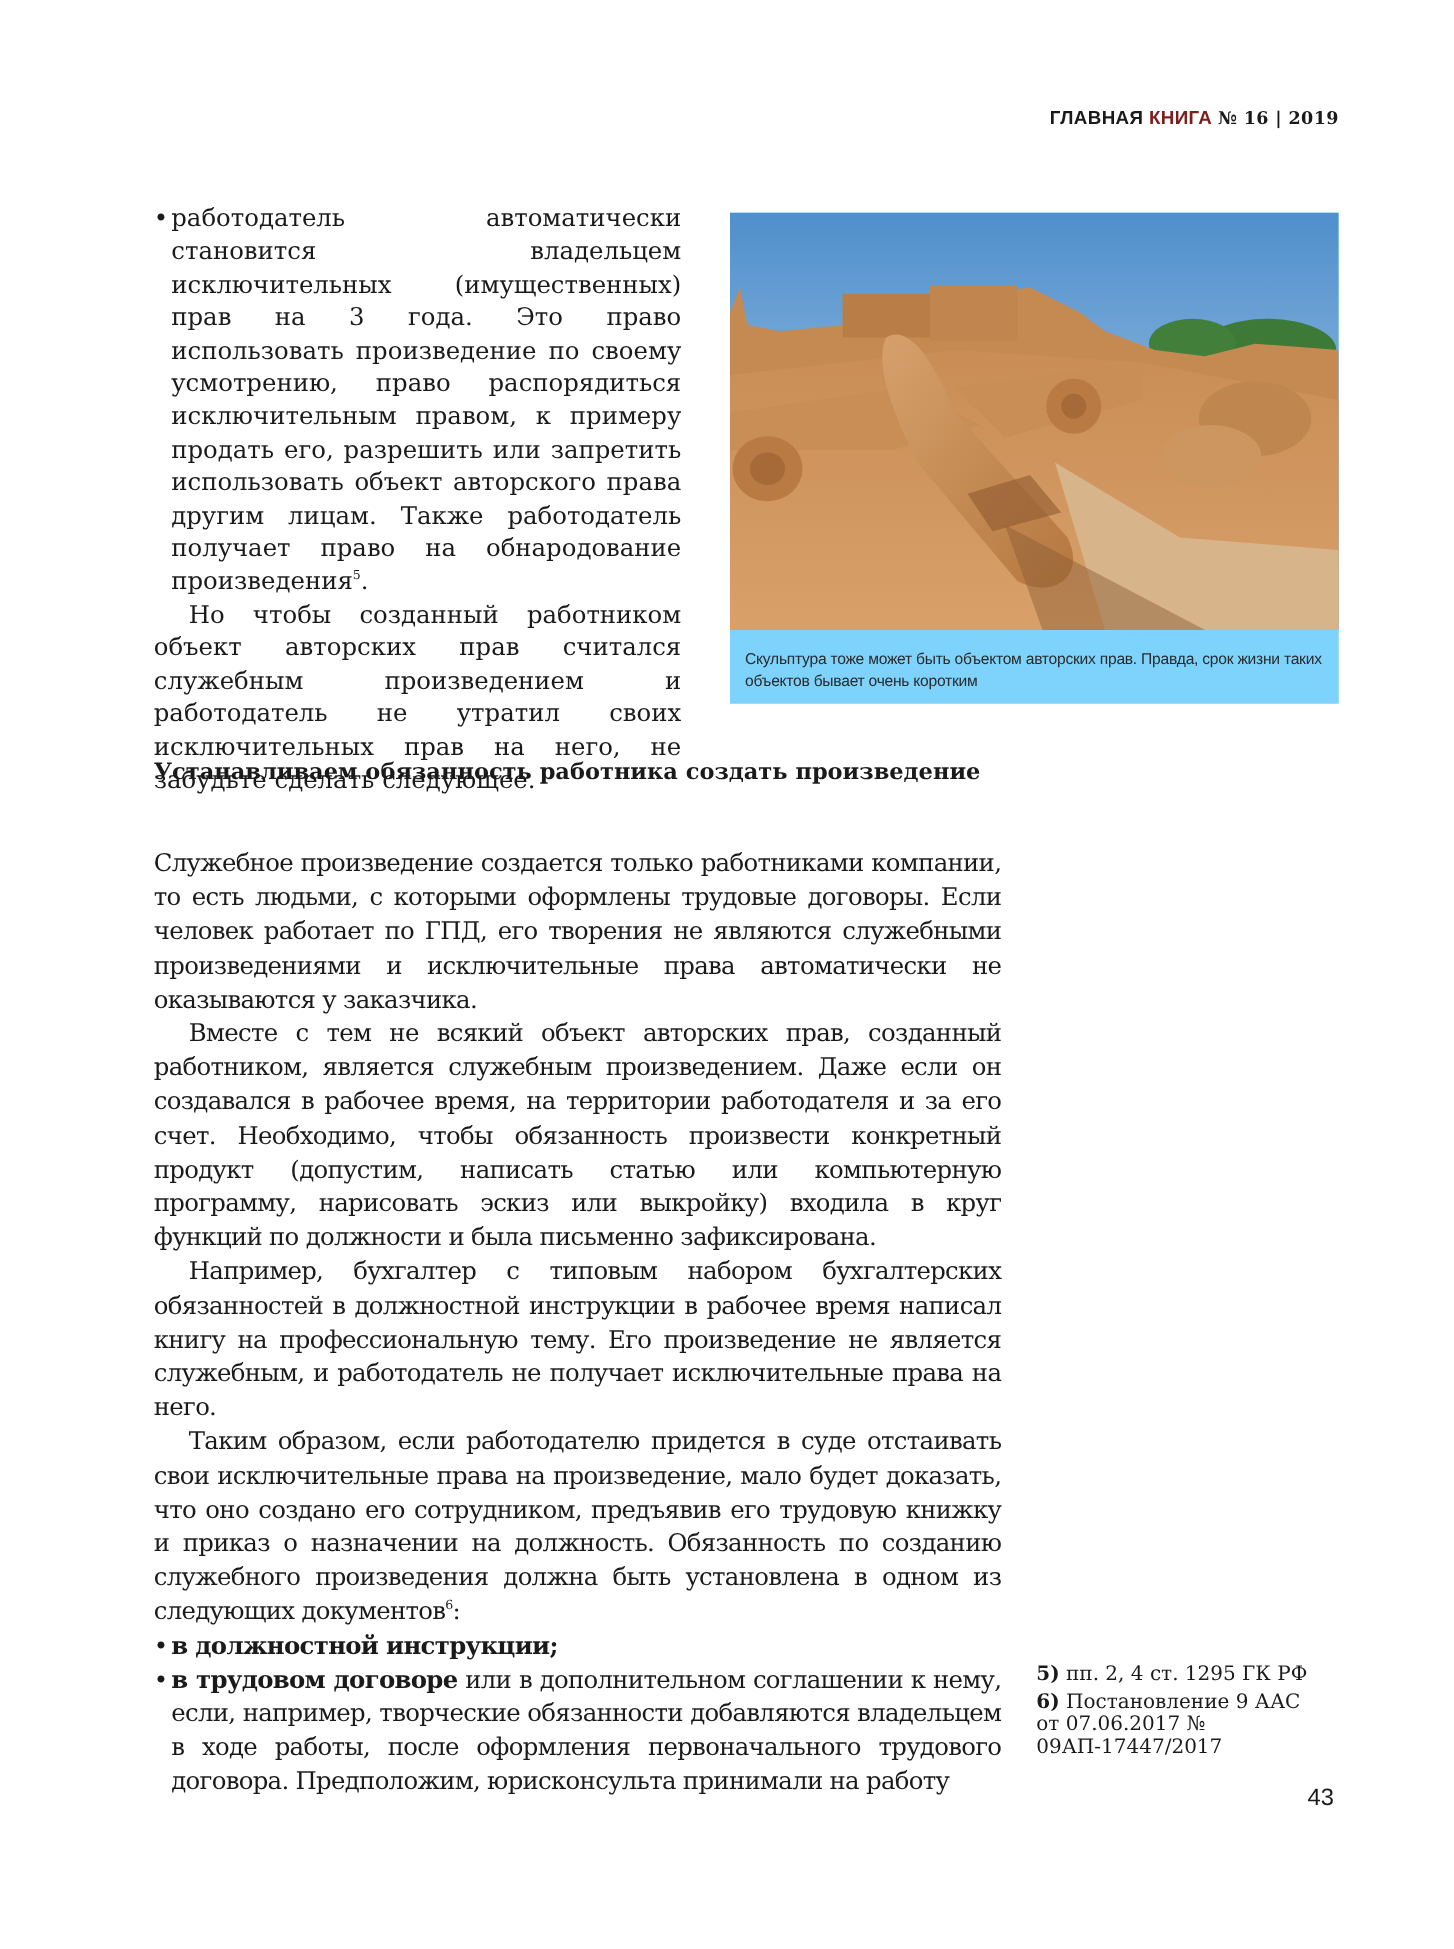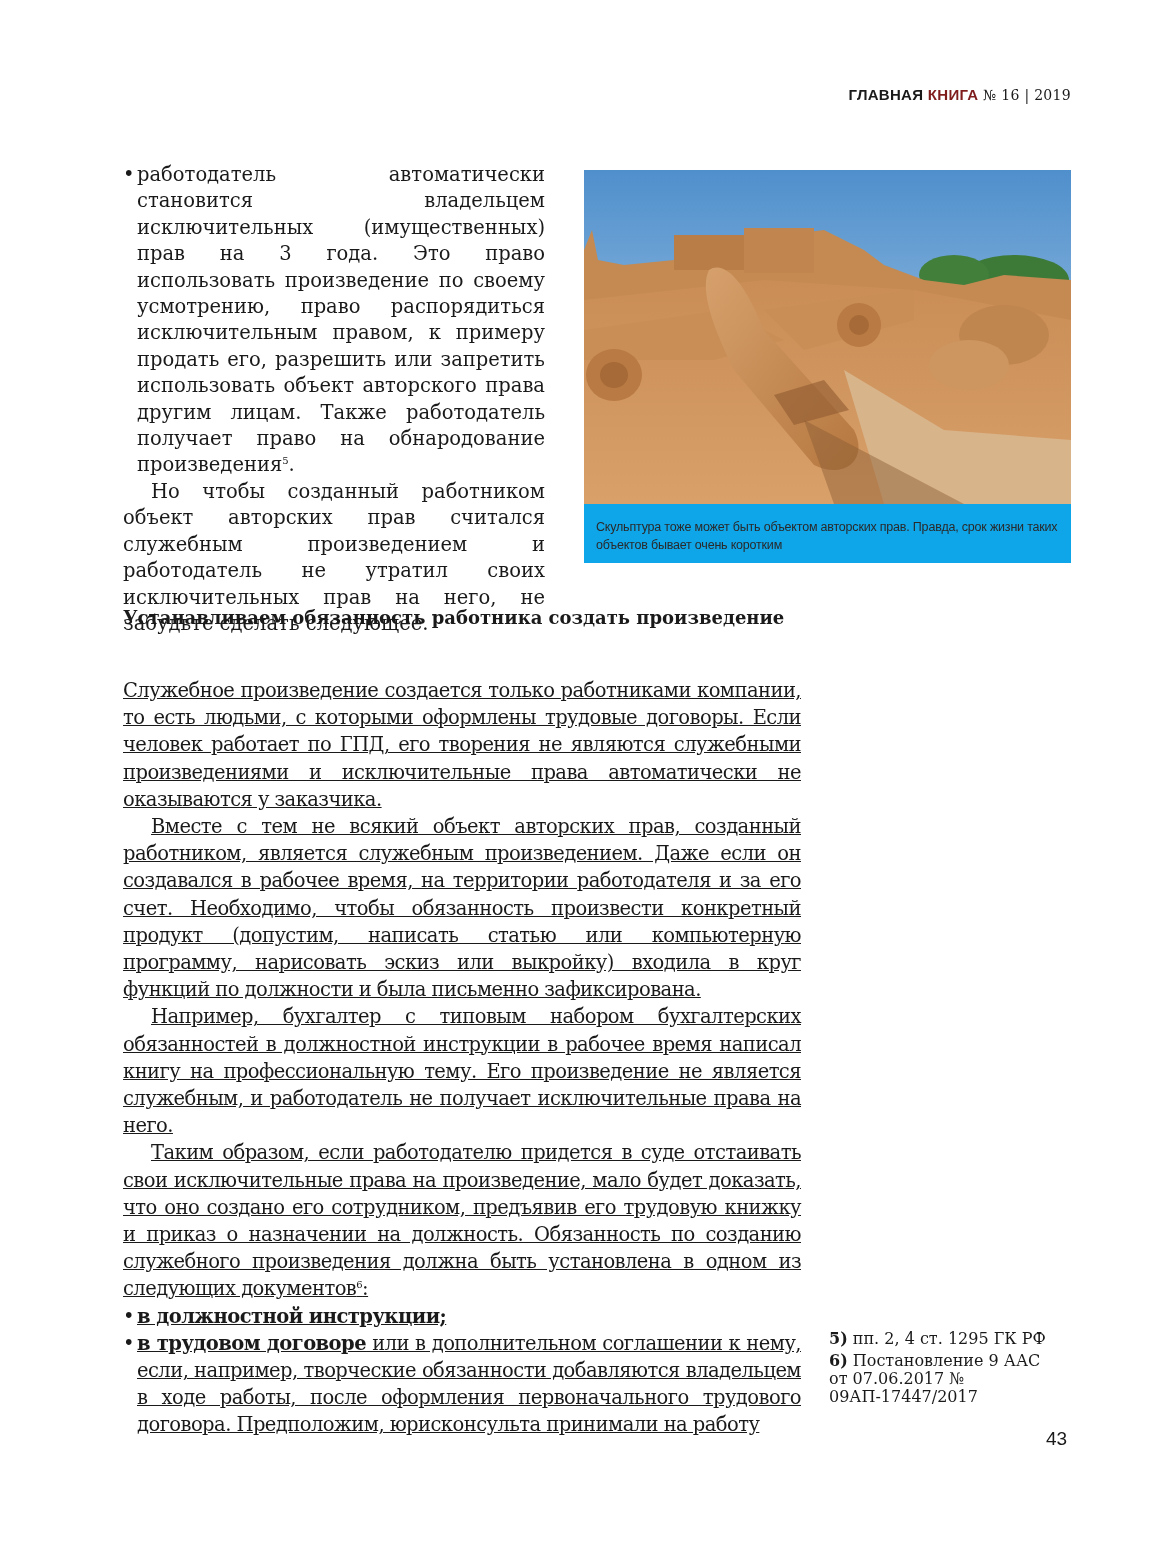--- a/index.html
+++ b/index.html
@@ -1,30 +1,30 @@
 <!DOCTYPE html>
 <html><head>
 <meta charset="utf-8">
 <style>
   html, body { margin:0; padding:0; background:#ffffff; }
   body { width:1163px; height:1559px; position:relative; overflow:hidden; font-family:"DejaVu Serif", serif; color:#1a1a1a; }
   .header { position:absolute; top:86px; right:92px; font-family:"Liberation Sans", sans-serif; font-weight:bold; font-size:15px; letter-spacing:0.3px; }
   .header .accent { color:#7f1d1d; }
-  .header .num { font-family:"DejaVu Serif", serif; font-weight:normal; font-size:14px; }
+  .header .num { font-family:"DejaVu Serif", serif; font-weight:bold; font-size:14px; }
   .col-left { position:absolute; left:123px; top:162px; width:422px; font-size:19.5px; line-height:26.4px; }
   .bullet-item { position:relative; padding-left:14px; }
   .bullet-item .dot { position:absolute; left:0; top:0; }
   .para { text-indent:28px; text-align:justify; }
   .justify { text-align:justify; text-align-last:left; }
   sup { font-size:10px; line-height:0; vertical-align:super; }
-  .photo-wrap { position:absolute; left:584px; top:170px; width:487px; height:393px; background:#0ea5e9; }
+  .photo-wrap { position:absolute; left:584px; top:170px; width:487px; height:393px; background:#7dd3fc; }
   .photo { position:absolute; left:0; top:0; width:487px; height:334px; overflow:hidden; }
   .caption { position:absolute; left:12px; top:348px; width:465px; font-family:"Liberation Sans", sans-serif; font-size:12.5px; line-height:18px; color:#2a2a2a; letter-spacing:-0.2px; }
   .section-title { position:absolute; left:123px; top:604px; width:700px; font-family:"DejaVu Serif", serif; font-weight:bold; font-size:18px; line-height:28px; }
-  .col-main { position:absolute; left:123px; top:677px; width:678px; font-size:19.5px; line-height:27.2px; letter-spacing:-0.55px;text-decoration:underline; }
+  .col-main { position:absolute; left:123px; top:677px; width:678px; font-size:19.5px; line-height:27.2px; letter-spacing:-0.55px; }
   .col-main .justify { text-align:justify; }
   .bold { font-weight:bold; }
   .footnotes { position:absolute; left:829px; top:1330px; width:220px; font-size:16px; line-height:18px; }
   .footnotes .fn { margin-bottom:4px; }
   .page-number { position:absolute; left:1046px; top:1428px; font-family:"Liberation Sans", sans-serif; font-size:19px; }
 </style>
 </head>
 <body>
 
 <div class="header">

